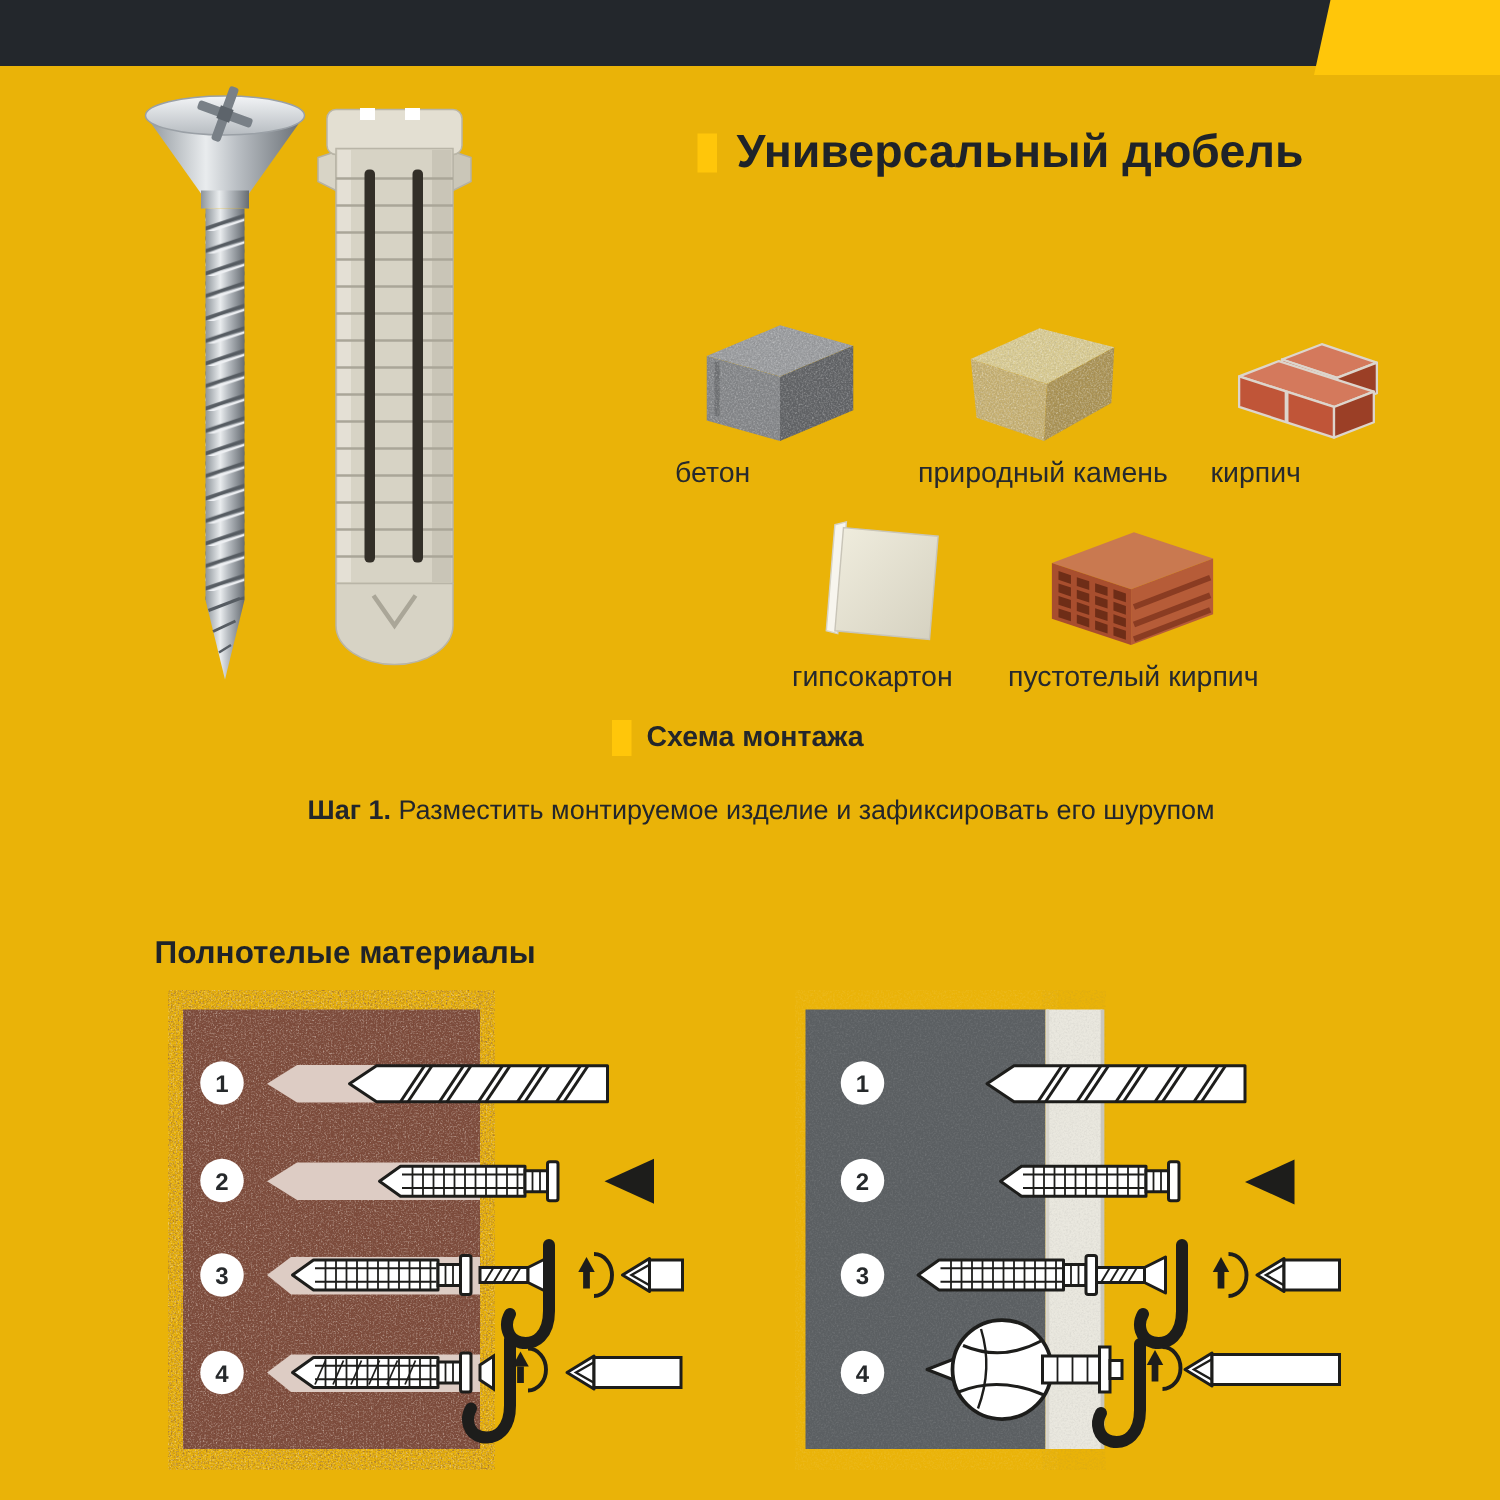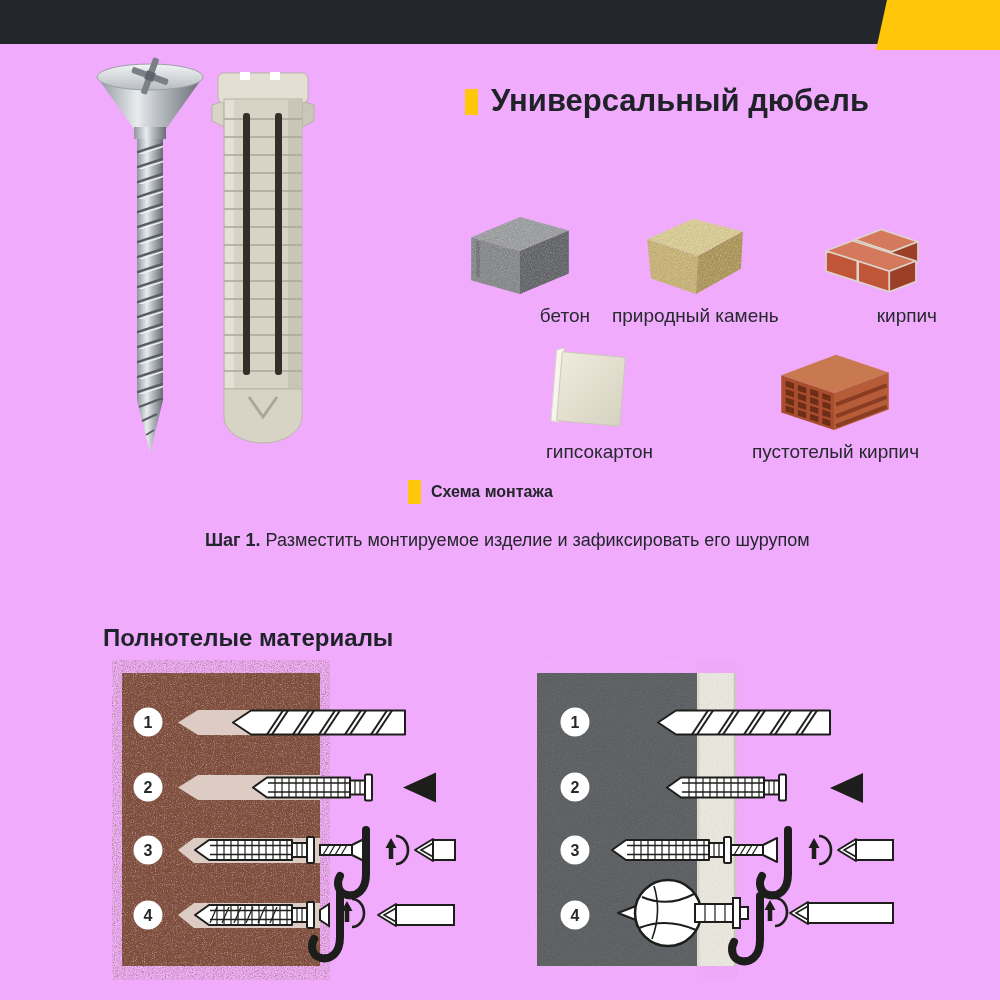--- a/index.html
+++ b/index.html
@@ -1,46 +1,46 @@
 <!DOCTYPE html>
 <html><head>
 <meta charset="utf-8">
 <style>
   html,body{margin:0;padding:0;background:#fff;}
-  .page{position:relative;width:1000px;height:1000px;background:#f0abfc;
+  .page{position:relative;width:1000px;height:1000px;background:#eab308;
         font-family:"Liberation Sans",sans-serif;overflow:hidden;}
   
   .topbar{position:absolute;left:0;top:0;width:100%;height:44px;background:#23272c;}
   .topbar-accent{position:absolute;right:0;top:0;width:124px;height:50px;background:#ffc60a;
         clip-path:polygon(11px 0,100% 0,100% 100%,0 100%);}
   
   .hero{position:absolute;left:465px;top:84px;width:500px;}
   .marker{display:inline-block;background:#ffc60a;}
   .hero .marker{position:absolute;left:0;top:5px;width:13px;height:26px;}
   .hero h1{margin:0 0 0 26px;font-size:31px;line-height:34px;font-weight:bold;color:#1f2329;}
   .hero .desc{margin:13px 0 0 26px;font-size:19px;line-height:28px;color:#33373c;}
   
-  .mat{position:absolute;text-align:right;}
+  .mat{position:absolute;text-align:left;}
   .mat .icon-box{display:flex;align-items:flex-end;justify-content:center;height:86px;}
   .mat .label{margin-top:9px;font-size:19px;color:#26292e;white-space:nowrap;}
   #mat-concrete{left:450px;top:210px;width:140px;}
   #mat-stone{left:612px;top:210px;width:165px;}
   #mat-brick{left:807px;top:210px;width:130px;}
   #mat-drywall{left:528px;top:346px;width:125px;}
-  #mat-hollow{left:752px;top:346px;width:165px;}
+  #mat-hollow{left:672px;top:346px;width:165px;}
   
   .scheme-head{position:absolute;left:408px;top:480px;display:flex;align-items:center;}
   .scheme-head .marker{width:13px;height:24px;margin-right:10px;}
-  .scheme-head .txt{font-size:16px;font-weight:bold;color:#23262b;}
+  .scheme-head .txt{font-size:19px;font-weight:bold;color:#23262b;}
   
   .steps{position:absolute;left:205px;top:531px;width:680px;font-size:18px;color:#23262b;}
   .steps .row{line-height:19px;margin-bottom:8.5px;white-space:nowrap;}
   .steps b{font-weight:bold;}
   
-  .panel-title{position:absolute;font-size:24px;font-weight:bold;color:#1f2329;white-space:nowrap;}
+  .panel-title{position:absolute;font-size:21px;font-weight:bold;color:#1f2329;white-space:nowrap;}
   #pt-solid{left:103px;top:624px;}
   #pt-sheet{left:541px;top:624px;}
   svg{display:block;}
   .fig{position:absolute;left:85px;top:55px;}
   #diag-solid{position:absolute;left:110px;top:660px;}
   #diag-sheet{position:absolute;left:530px;top:660px;}
   .badge-num{font-size:16px;font-weight:bold;fill:#26292b;}
 </style>
 </head>
 <body>

